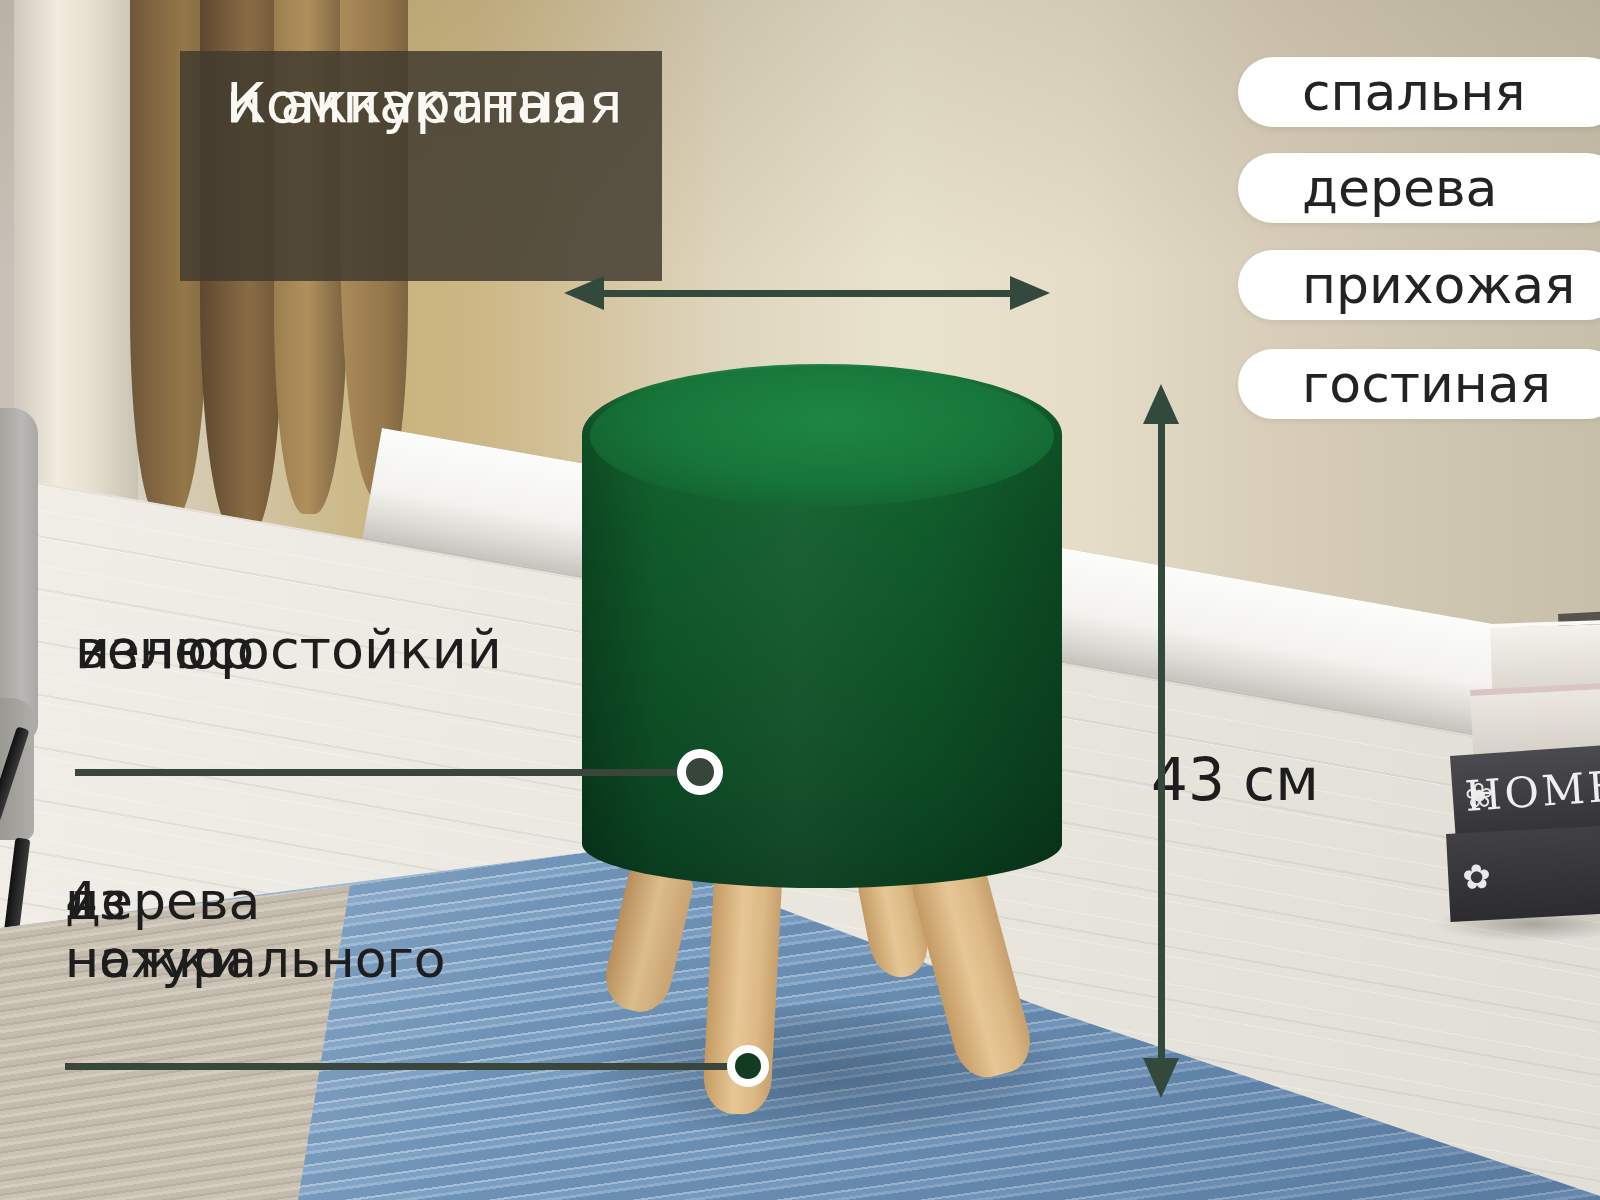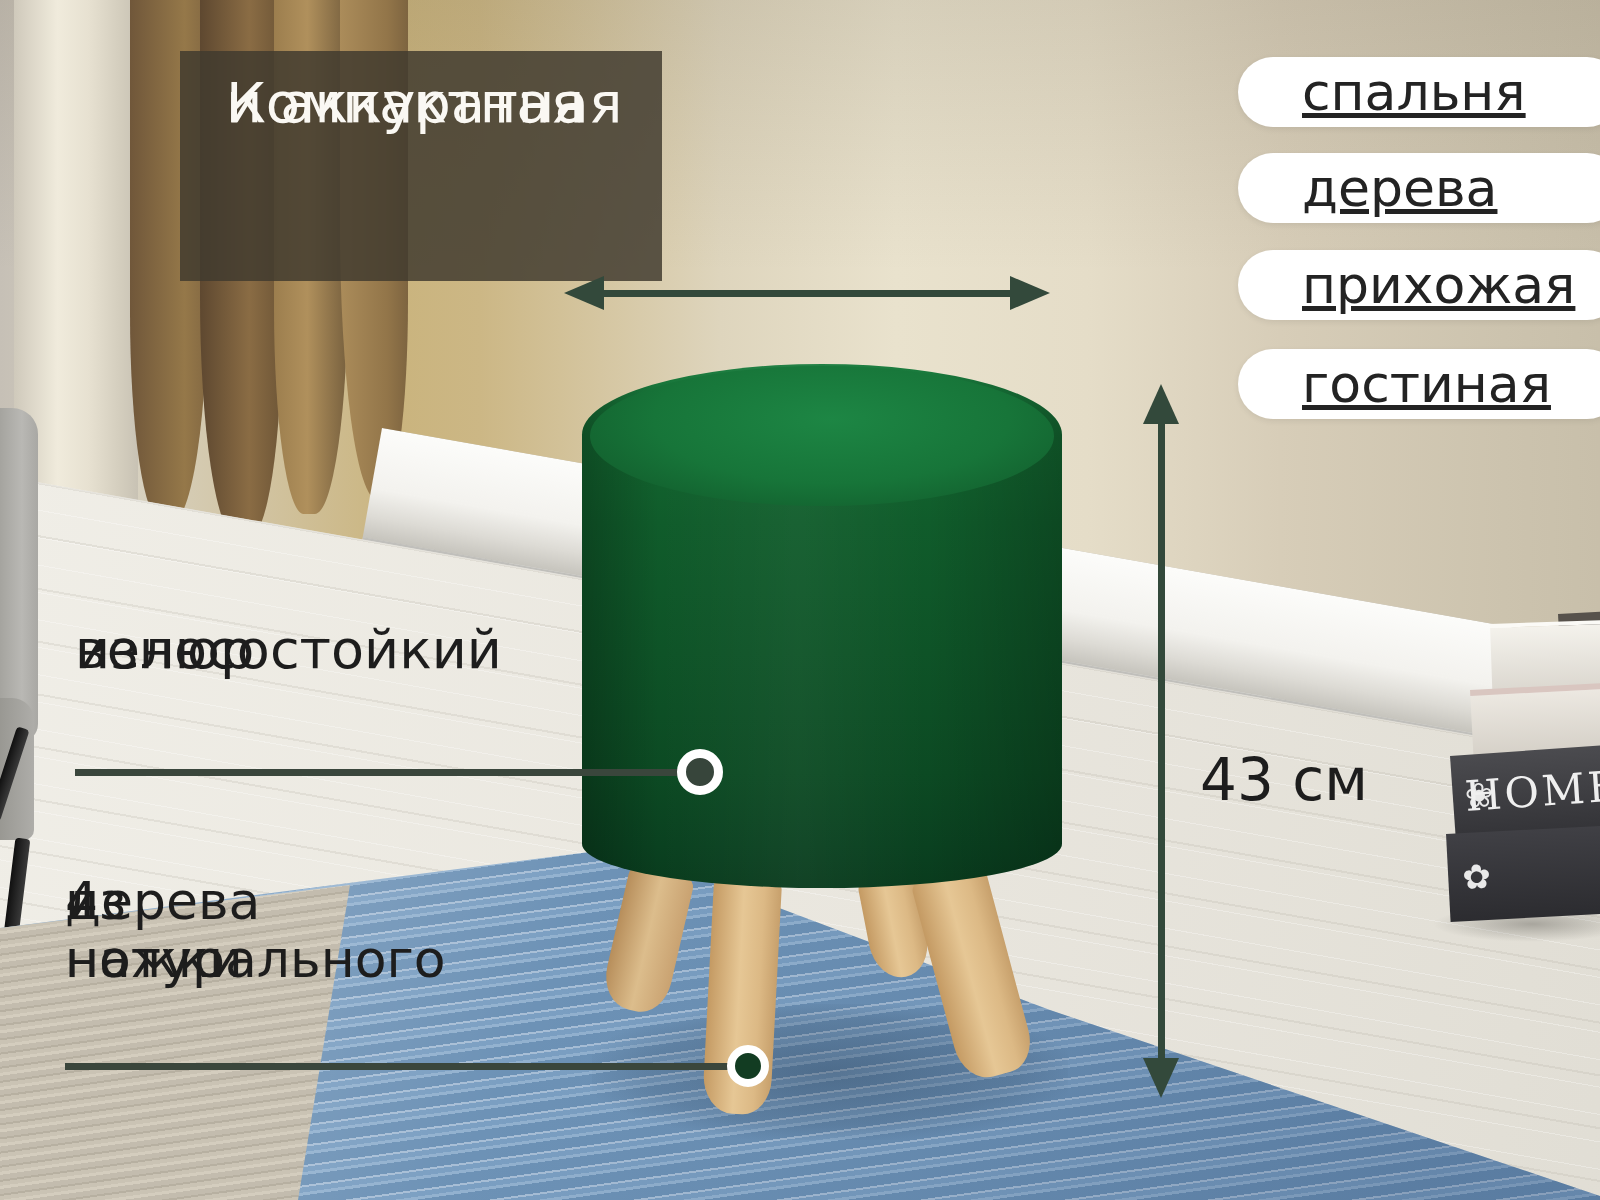--- a/index.html
+++ b/index.html
@@ -103,32 +103,32 @@
   
   .title-box{left:180px;top:51px;width:482px;height:230px;background:rgba(64,58,47,0.84);
     padding:16px 0 0 46px;}
   .title-line{position:static;display:block;color:#faf8f3;font-size:56px;line-height:72px;}
 
   
   .pill{left:1238px;width:384px;height:70px;border-radius:35px;background:#ffffff;
     display:flex;align-items:center;padding-left:64px;color:#232323;font-size:52px;
     box-shadow:0 2px 6px rgba(0,0,0,0.08);}
   .pill1{top:57px;}.pill2{top:153px;}.pill3{top:250px;}.pill4{top:349px;}
-  .pill span{position:static;text-decoration:underline;}
+  .pill span{position:static;}
 
   
   .dim{background:#33493b;}
   .dim-w-label{left:620px;top:194px;width:400px;text-align:center;color:#1d1d1d;font-size:58px;}
   .dim-w-line{left:600px;top:290px;width:414px;height:7px;}
   .tri{width:0;height:0;background:none;}
   .dim-w-left{left:564px;top:276px;border-top:17px solid transparent;border-bottom:17px solid transparent;
     border-right:40px solid #33493b;}
   .dim-w-right{left:1010px;top:276px;border-top:17px solid transparent;border-bottom:17px solid transparent;
     border-left:40px solid #33493b;}
-  .dim-h-label{left:1200px;top:746px;color:#1d1d1d;font-size:58px;}
+  .dim-h-label{left:1151px;top:746px;color:#1d1d1d;font-size:58px;}
   .dim-h-line{left:1158px;top:418px;width:7px;height:644px;}
   .dim-h-top{left:1143px;top:384px;border-left:18px solid transparent;border-right:18px solid transparent;
     border-bottom:40px solid #33493b;}
   .dim-h-bottom{left:1143px;top:1058px;border-left:18px solid transparent;border-right:18px solid transparent;
     border-top:40px solid #33493b;}
 
   
   .callout-text{color:#1d1d1d;font-size:54px;line-height:60px;}
   .callout-velour{left:75px;top:620px;}
   .callout-legs{left:65px;top:872px;line-height:58px;font-size:52px;}

